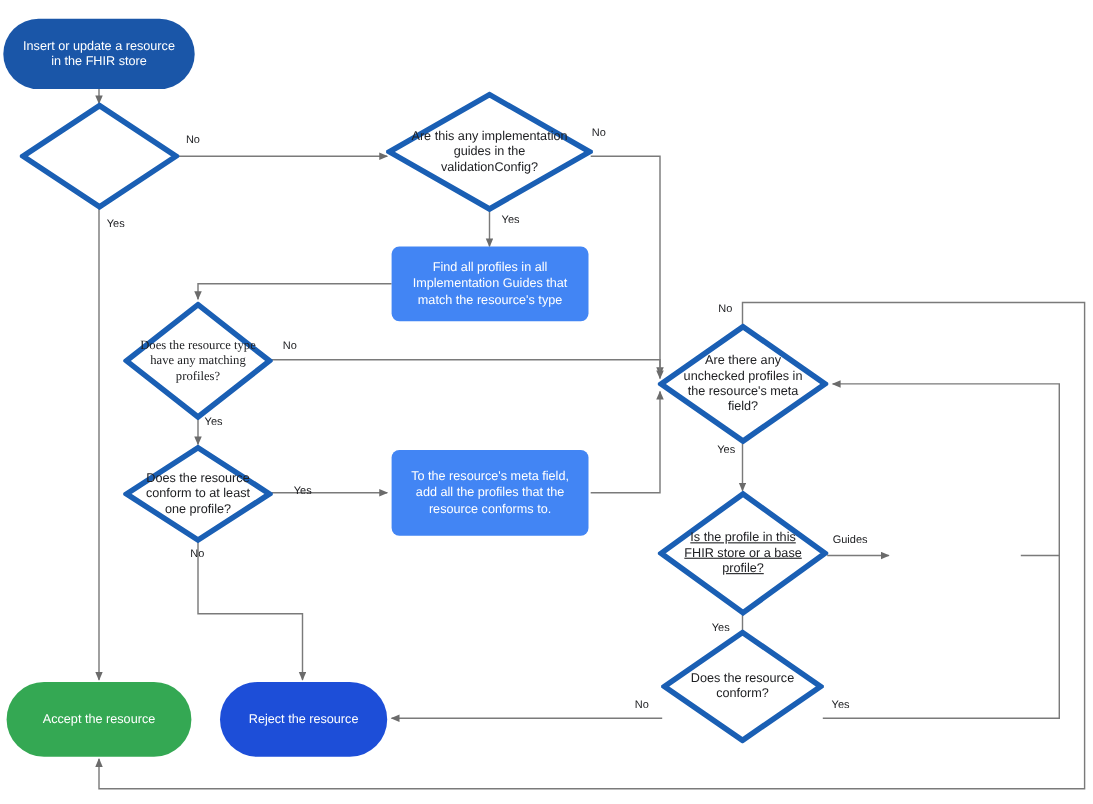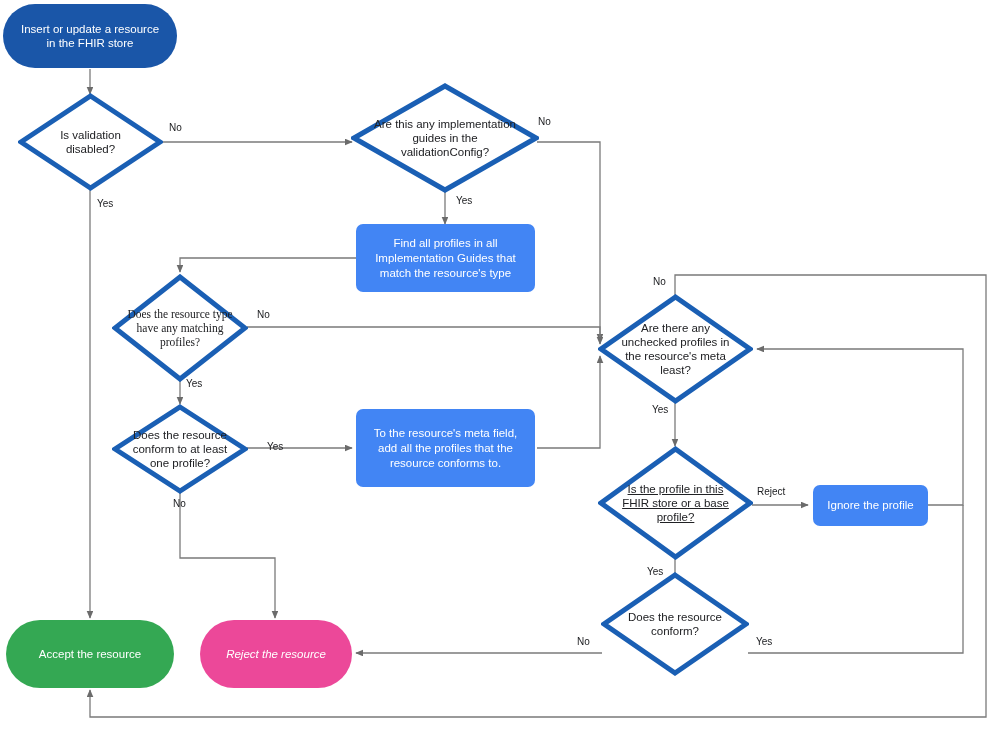--- a/index.html
+++ b/index.html
@@ -3,21 +3,21 @@
 <meta charset="utf-8">
 <style>
   html,body{margin:0;padding:0;background:#ffffff;}
   body{font-family:"Liberation Sans","DejaVu Sans",sans-serif;}
   #canvas{position:relative;width:994px;height:731px;background:#ffffff;overflow:hidden;}
   svg#wires{position:absolute;left:0;top:0;width:994px;height:731px;}
   .node{position:absolute;box-sizing:border-box;display:flex;align-items:center;justify-content:center;text-align:center;}
   .term{border-radius:34px;color:#ffffff;font-size:11.5px;line-height:14px;padding:0 12px;}
   .term.start{background:#1a56a8;}
   .term.accept{background:#34a853;}
-  .term.reject{background:#ec4899;font-style:italic;}
+  .term.reject{background:#1d4ed8;}
   .proc{background:#4285f4;border-radius:7px;color:#ffffff;font-size:11.5px;line-height:15px;padding:0 10px;align-items:center;}
   .dec{color:#202124;font-size:11.5px;line-height:14px;}
   .dec .dtxt{position:relative;z-index:2;width:78%;}
   .dec .dshape{position:absolute;left:0;top:0;width:100%;height:100%;z-index:1;}
   .edgelabel{position:absolute;font-size:10px;color:#202124;white-space:nowrap;line-height:12px;}
 </style>
 </head>
 <body>
 
 <div id="canvas">
@@ -61,29 +61,28 @@
       <path d="M928,505 L963,505 L963,349 L757,349" marker-end="url(#ah)"></path>
 
       <path d="M675,559 L675,603" marker-end="url(#ah)"></path>
 
       <path d="M748,653 L963,653 L963,505"></path>
 
       <path d="M602,653 L356,653" marker-end="url(#ah)"></path>
     </g>
   </svg>
 
-  <div class="node term start" style="left:3px;top:4px;width:174px;height:64px;">
+  <div class="node term start" style="left:3px;top:17px;width:174px;height:64px;">
     <span>Insert or update a resource in the FHIR store</span>
   </div>
 
   <div class="node dec" style="left:18px;top:93px;width:145px;height:98px;">
     <svg class="dshape" viewBox="0 0 145 98" preserveAspectRatio="none">
       <polygon points="72.5,3 142,49 72.5,95 3,49" fill="#ffffff" stroke="#1a5fb4" stroke-width="5"></polygon>
     </svg>
-    <span class="dtxt">Is validation disabled?</span>
   </div>
 
   <div class="node dec" style="left:351px;top:83px;width:188px;height:110px;">
     <svg class="dshape" viewBox="0 0 188 110" preserveAspectRatio="none">
       <polygon points="94,3 185,55 94,107 3,55" fill="#ffffff" stroke="#1a5fb4" stroke-width="5"></polygon>
     </svg>
     <span class="dtxt">Are this any implementation guides in the validationConfig?</span>
   </div>
 
   <div class="node proc" style="left:356px;top:224px;width:179px;height:68px;">
@@ -105,33 +104,30 @@
   </div>
 
   <div class="node proc" style="left:356px;top:409px;width:179px;height:78px;">
     <span>To the resource's meta field, add all the profiles that the resource conforms to.</span>
   </div>
 
   <div class="node dec" style="left:598px;top:294px;width:155px;height:110px;">
     <svg class="dshape" viewBox="0 0 155 110" preserveAspectRatio="none">
       <polygon points="77.5,3 152,55 77.5,107 3,55" fill="#ffffff" stroke="#1a5fb4" stroke-width="5"></polygon>
     </svg>
-    <span class="dtxt">Are there any unchecked profiles in the resource's meta least?</span>
+    <span class="dtxt">Are there any unchecked profiles in the resource's meta field?</span>
   </div>
 
   <div class="node dec" style="left:598px;top:446px;width:155px;height:114px;text-decoration:underline;">
     <svg class="dshape" viewBox="0 0 155 114" preserveAspectRatio="none">
       <polygon points="77.5,3 152,57 77.5,111 3,57" fill="#ffffff" stroke="#1a5fb4" stroke-width="5"></polygon>
     </svg>
     <span class="dtxt">Is the profile in this FHIR store or a base profile?</span>
   </div>
 
-  <div class="node proc" style="left:813px;top:485px;width:115px;height:41px;">
-    <span>Ignore the profile</span>
-  </div>
 
   <div class="node dec" style="left:601px;top:572px;width:148px;height:104px;">
     <svg class="dshape" viewBox="0 0 148 104" preserveAspectRatio="none">
       <polygon points="74,3 145,52 74,101 3,52" fill="#ffffff" stroke="#1a5fb4" stroke-width="5"></polygon>
     </svg>
     <span class="dtxt">Does the resource conform?</span>
   </div>
 
   <div class="node term accept" style="left:6px;top:620px;width:168px;height:68px;">
     <span>Accept the resource</span>
@@ -154,21 +150,21 @@
   <span class="edgelabel" style="left:186px;top:378px;">Yes</span>
 
   <span class="edgelabel" style="left:267px;top:441px;">Yes</span>
 
   <span class="edgelabel" style="left:173px;top:498px;">No</span>
 
   <span class="edgelabel" style="left:653px;top:276px;">No</span>
 
   <span class="edgelabel" style="left:652px;top:404px;">Yes</span>
 
-  <span class="edgelabel" style="left:757px;top:486px;">Reject</span>
+  <span class="edgelabel" style="left:757px;top:486px;">Guides</span>
 
   <span class="edgelabel" style="left:647px;top:566px;">Yes</span>
 
   <span class="edgelabel" style="left:577px;top:636px;">No</span>
 
   <span class="edgelabel" style="left:756px;top:636px;">Yes</span>
 
 </div>
 
 </body></html>

